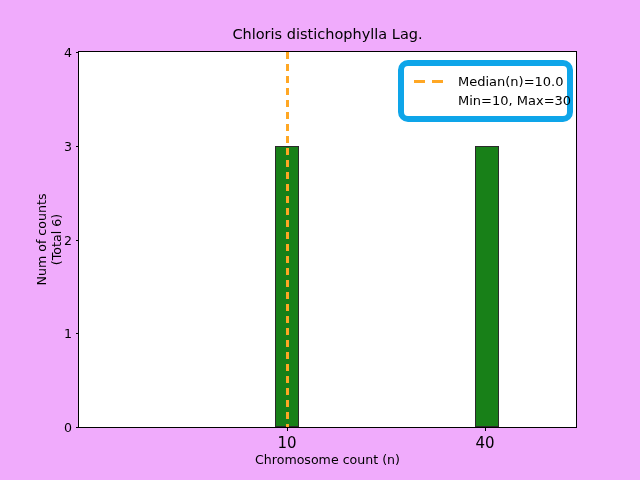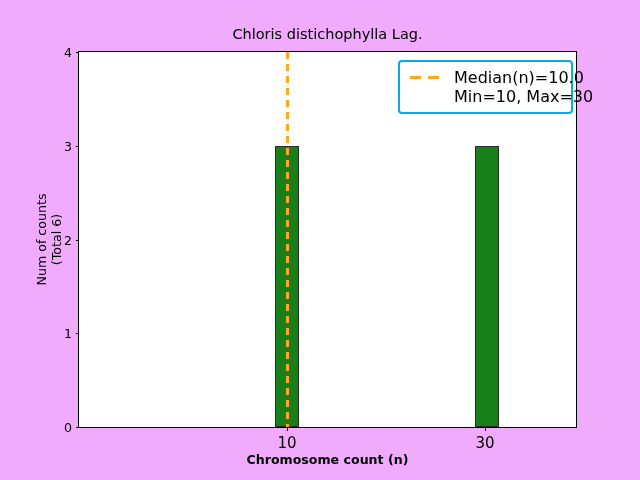--- a/index.html
+++ b/index.html
@@ -110,21 +110,20 @@
   
   #xlabel {
     position: absolute;
     left: 78px;
     top: 452px;
     width: 499px;
     text-align: center;
     font-size: 12.6px;
     color: #000000;
     white-space: nowrap;
-    font-weight: bold;
   }
   #ylabel {
     position: absolute;
     left: 0px;
     top: 51px;
     width: 377px;
     height: 22px;
     transform: rotate(-90deg);
     transform-origin: 0 0;
     margin-left: 34px;
@@ -135,25 +134,25 @@
     line-height: 15px;
   }
   #ylabel .l2 { display: block; }
   
   #legend {
     position: absolute;
     left: 398px;
     top: 60px;
     width: 175px;
     box-sizing: border-box;
-    border: 2px solid #0ea5e9;
-    border-radius: 4px;
+    border: 6px solid #0ea5e9;
+    border-radius: 10px;
     background: #ffffff;
     padding: 6px 8px 6px 8px;
-    font-size: 16px;
+    font-size: 13px;
     color: #000000;
   }
   .legend-row {
     display: flex;
     align-items: center;
     height: 19px;
   }
   .legend-key {
     width: 38px;
     flex: 0 0 38px;
@@ -205,21 +204,21 @@
       <div class="ytick-line"></div>
       <div class="ytick-label">0</div>
     </div>
 
     <div class="xtick-wrap" style="left:208px;">
       <div class="xtick-line"></div>
       <div class="xtick-label">10</div>
     </div>
     <div class="xtick-wrap" style="left:406px;">
       <div class="xtick-line"></div>
-      <div class="xtick-label">30</div>
+      <div class="xtick-label">40</div>
     </div>
 
     <div class="bar" style="left:196px; width:24px; height:75%; background:#188018;"></div>
     <div class="bar" style="left:396px; width:24px; height:75%; background:#188018;"></div>
 
     <div class="median-line" style="left:206.5px; color:#FFA724;"></div>
 
   </div>
 
   <div id="xlabel">Chromosome count (n)</div>

